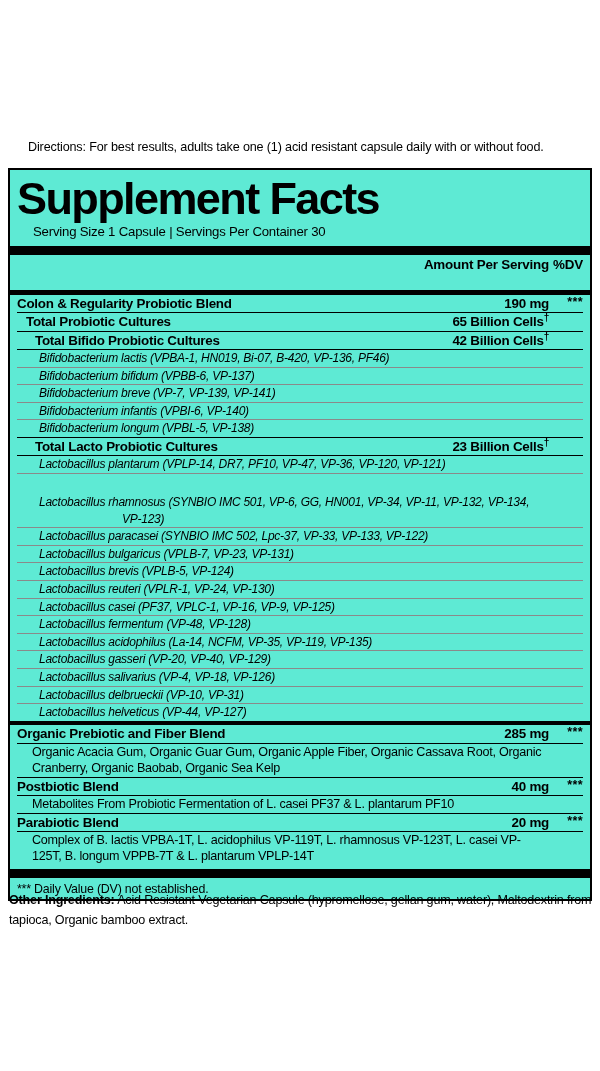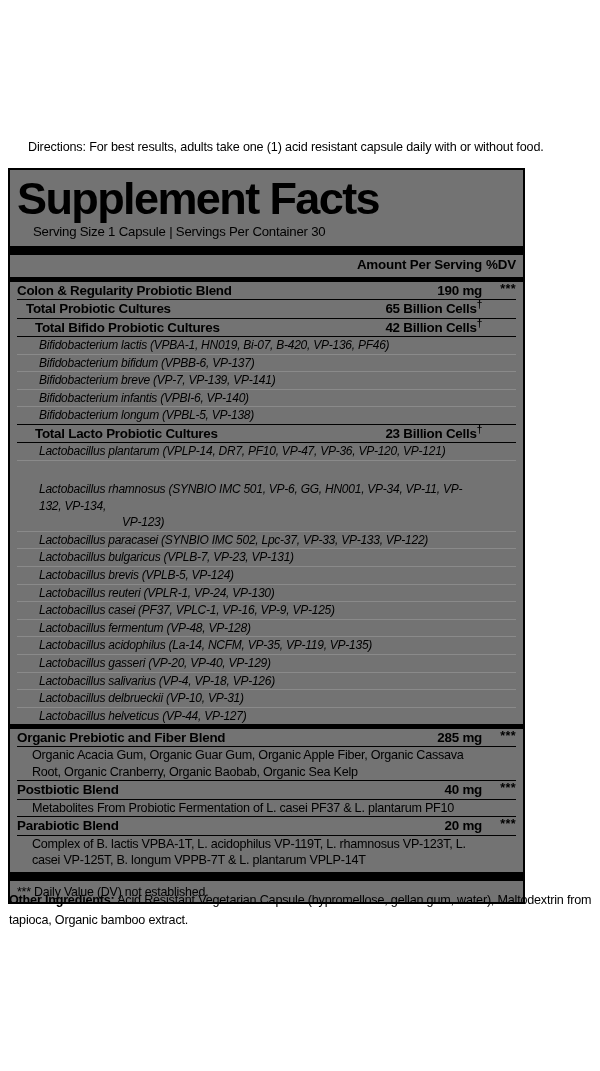--- a/index.html
+++ b/index.html
@@ -38,25 +38,25 @@
   .directions .lbl {
     font-weight: normal;
     margin-left: 19px;
   }
 
   
   .panel {
     position: absolute;
     left: 8px;
     top: 168px;
-    width: 517px;
+    width: 584px;
     box-sizing: border-box;
     border: 2.5px solid #000;
     padding: 0;
-    background: #737373;
+    background: #5eead4;
   }
   .panel-inner {
     padding: 2px 7px 3px 7px;
   }
 
   .sf-title {
     font-family: "Liberation Sans", sans-serif;
     font-weight: bold;
     font-size: 45px;
     line-height: 47px;
@@ -188,21 +188,21 @@
   <div class="directions">
     <span class="lbl">Directions:</span><span> For best results, adults take one (1) acid resistant capsule daily with or without food.</span>
   </div>
 
   <div class="panel">
     <div class="panel-inner">
       <div class="sf-title">Supplement Facts</div>
       <div class="serving-line">Serving Size 1 Capsule | Servings Per Container 30</div>
     </div>
     <div class="bar-thick"></div>
-    <div class="panel-inner" style="padding-top:2px;padding-bottom:3px;">
+    <div class="panel-inner" style="padding-top:2px;padding-bottom:16px;">
       <div class="row hdr-amt">
         <div class="name"></div>
         <div class="amt">Amount Per Serving</div>
         <div class="dv">%DV</div>
       </div>
     </div>
     <div class="bar-med"></div>
 
     <div class="panel-inner" style="padding-top:0;padding-bottom:4px;" id="rows-host">
         <div class="row">

